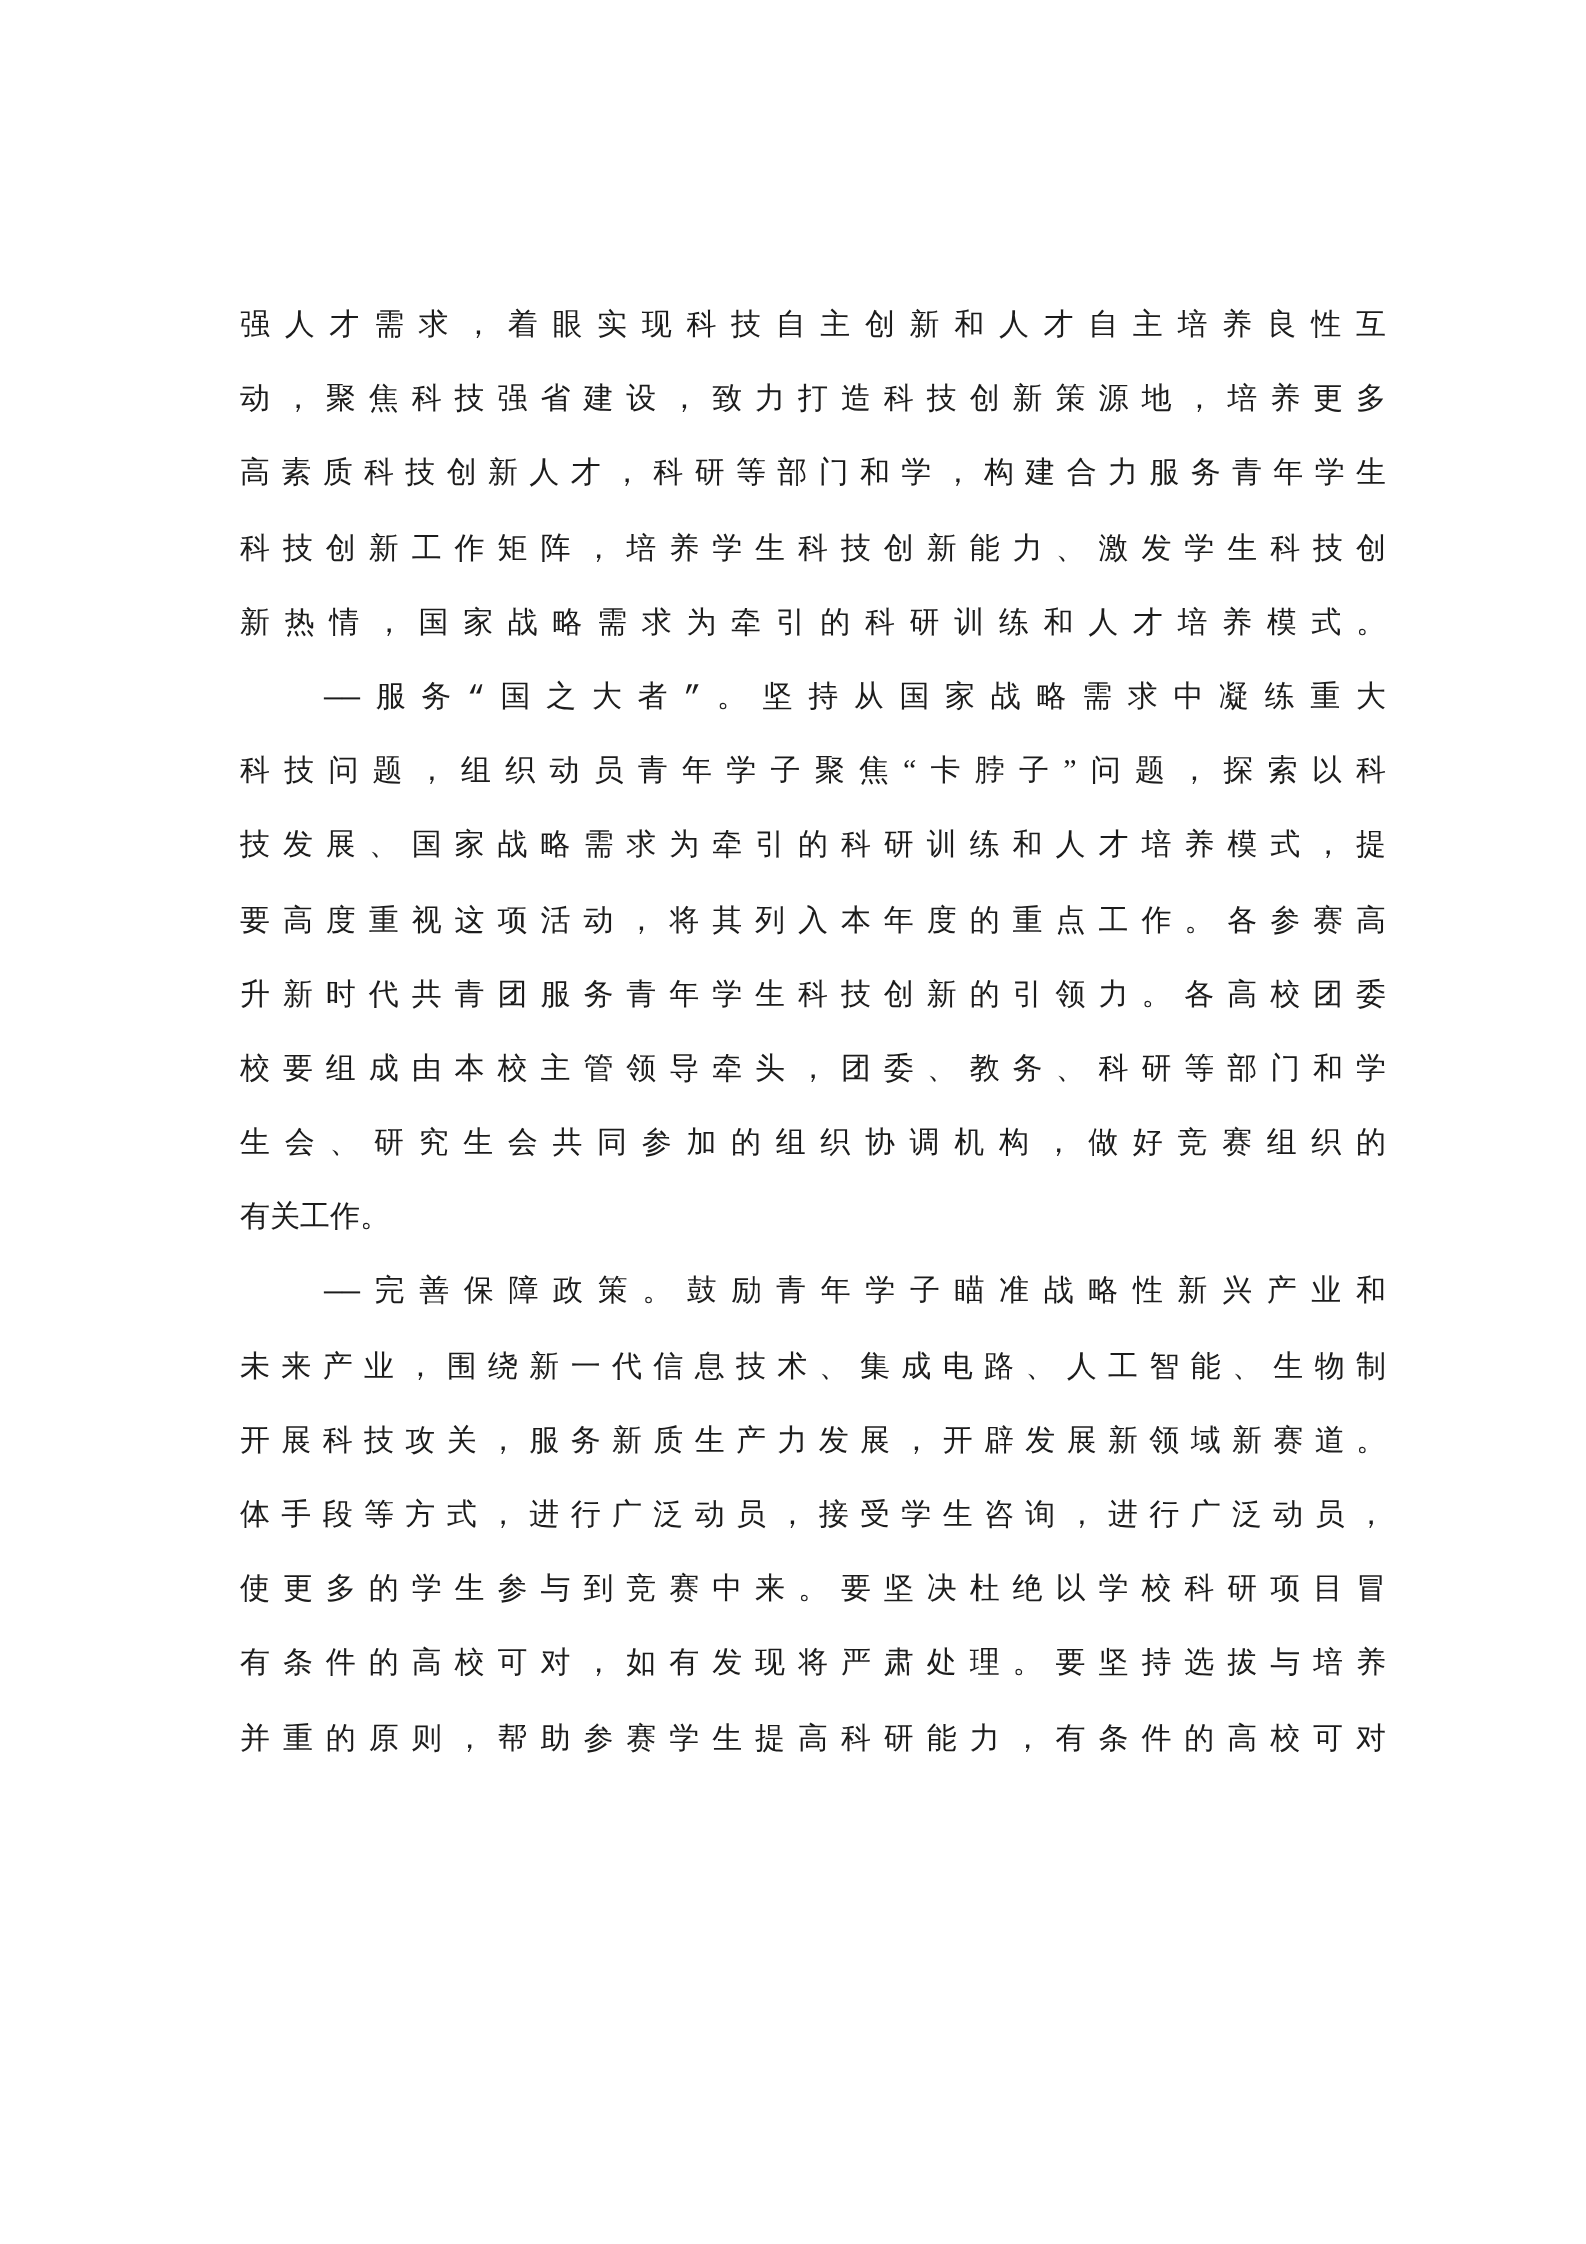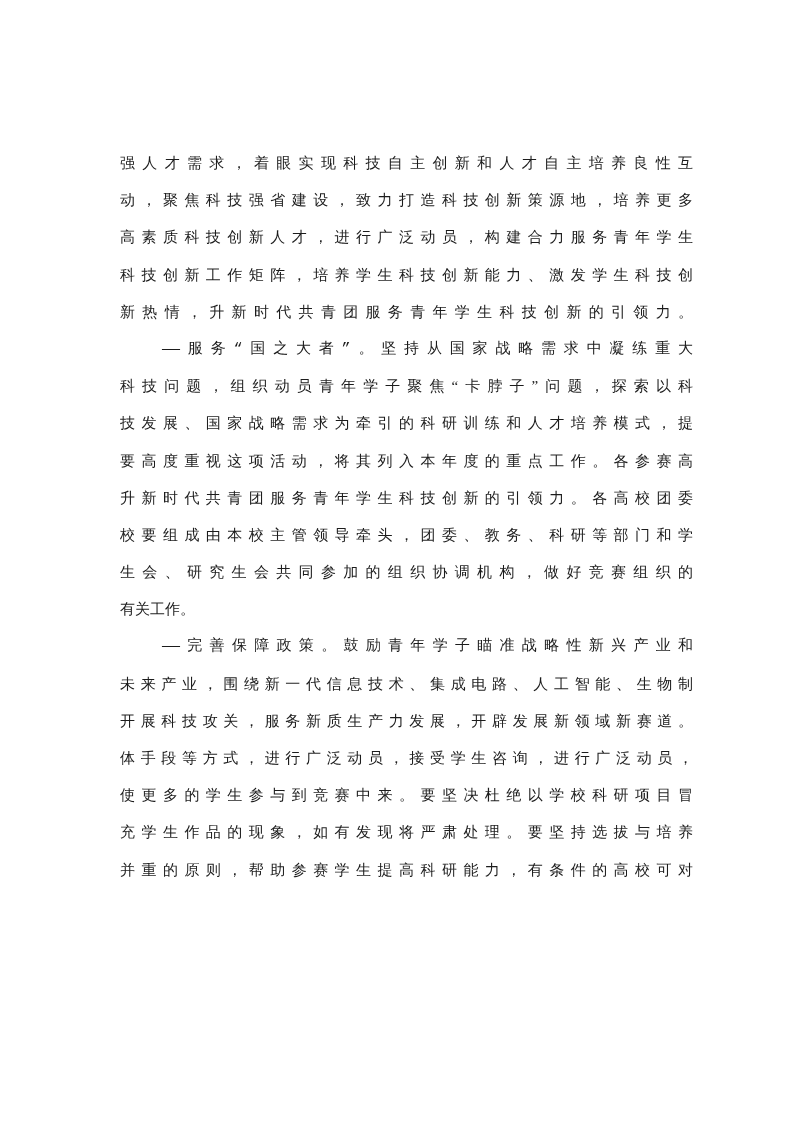--- a/index.html
+++ b/index.html
@@ -43,32 +43,32 @@
     text-align-last: left;
   }
 </style>
 </head>
 <body>
 
 <div class="page">
   <div class="text-block">
       <div class="line">强人才需求，着眼实现科技自主创新和人才自主培养良性互</div>
       <div class="line">动，聚焦科技强省建设，致力打造科技创新策源地，培养更多</div>
-      <div class="line">高素质科技创新人才，进行广泛动员，构建合力服务青年学生</div>
+      <div class="line">高素质科技创新人才，科研等部门和学，构建合力服务青年学生</div>
       <div class="line">科技创新工作矩阵，培养学生科技创新能力、激发学生科技创</div>
-      <div class="line">新热情，升新时代共青团服务青年学生科技创新的引领力。</div>
+      <div class="line">新热情，国家战略需求为牵引的科研训练和人才培养模式。</div>
       <div class="line indent">——服务“国之大者”。坚持从国家战略需求中凝练重大</div>
       <div class="line">科技问题，组织动员青年学子聚焦“卡脖子”问题，探索以科</div>
       <div class="line">技发展、国家战略需求为牵引的科研训练和人才培养模式，提</div>
       <div class="line">要高度重视这项活动，将其列入本年度的重点工作。各参赛高</div>
       <div class="line">升新时代共青团服务青年学生科技创新的引领力。各高校团委</div>
       <div class="line">校要组成由本校主管领导牵头，团委、教务、科研等部门和学</div>
       <div class="line">生会、研究生会共同参加的组织协调机构，做好竞赛组织的</div>
       <div class="line flush">有关工作。</div>
       <div class="line indent">——完善保障政策。鼓励青年学子瞄准战略性新兴产业和</div>
       <div class="line">未来产业，围绕新一代信息技术、集成电路、人工智能、生物制</div>
       <div class="line">开展科技攻关，服务新质生产力发展，开辟发展新领域新赛道。</div>
       <div class="line">体手段等方式，进行广泛动员，接受学生咨询，进行广泛动员，</div>
       <div class="line">使更多的学生参与到竞赛中来。要坚决杜绝以学校科研项目冒</div>
-      <div class="line">充学生作品的现象，如有发现将严肃处理。要坚持选拔与培养</div>
+      <div class="line">有条件的高校可对，如有发现将严肃处理。要坚持选拔与培养</div>
       <div class="line">并重的原则，帮助参赛学生提高科研能力，有条件的高校可对</div>
     </div>
 </div>
 
 </body></html>

